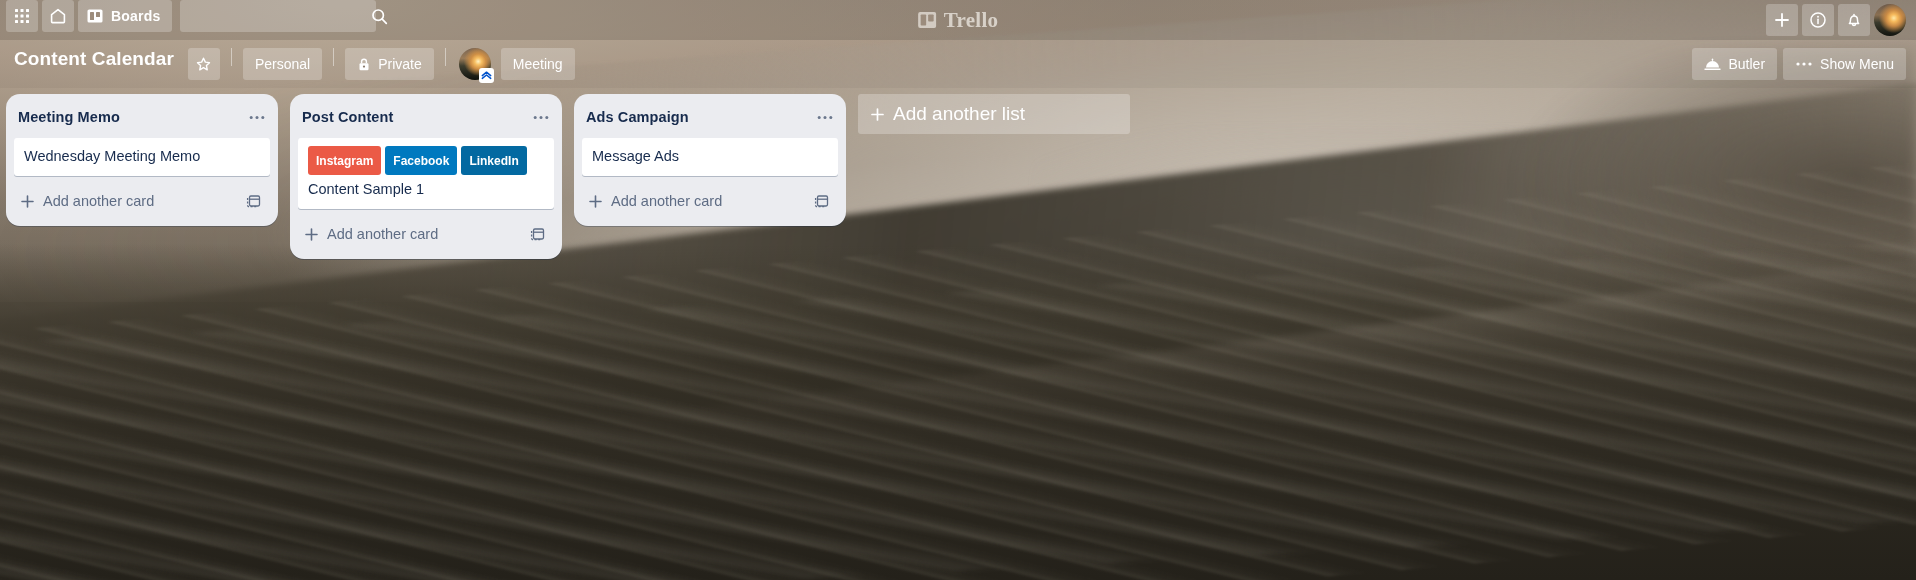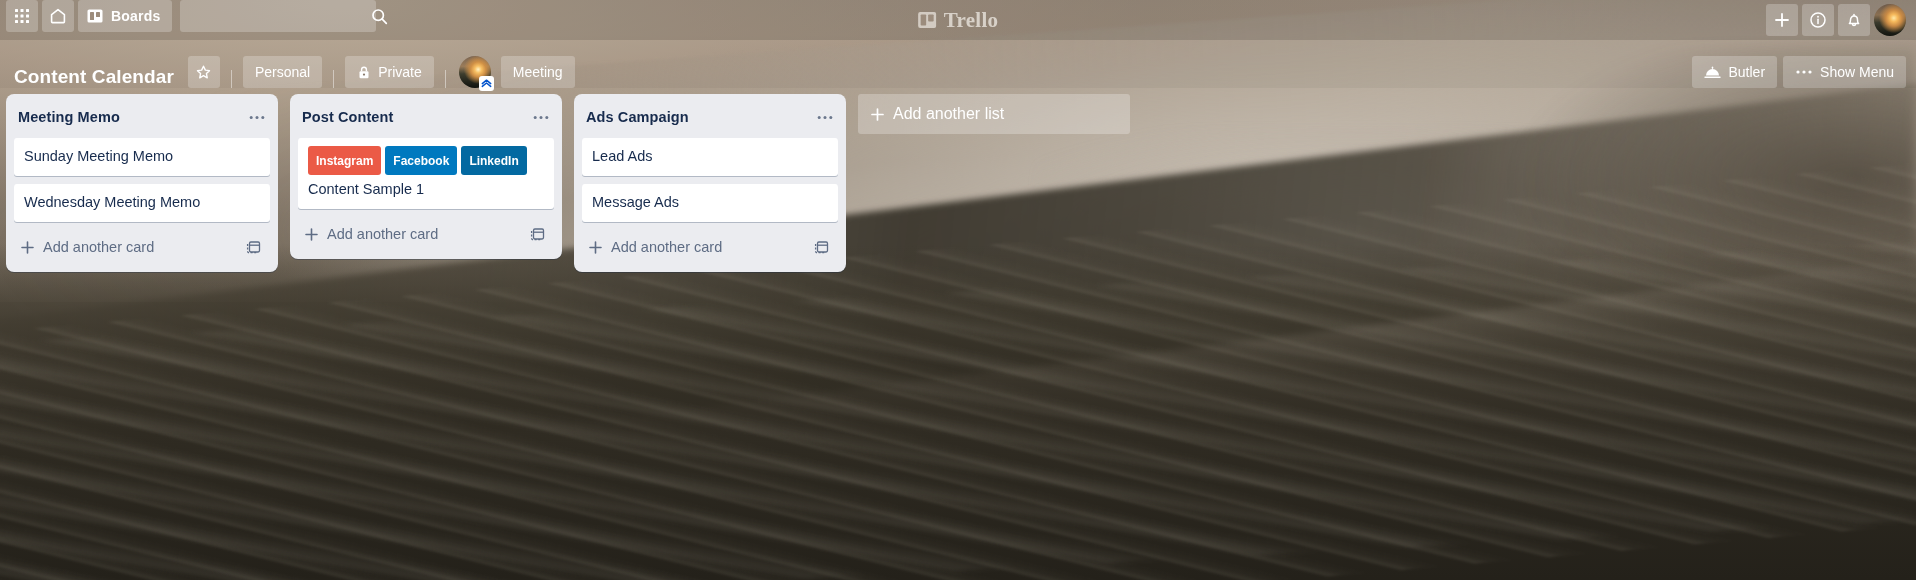--- a/index.html
+++ b/index.html
@@ -132,21 +132,21 @@
     background:
       radial-gradient(circle at 62% 44%, #ffe9a8 0%, #f6b95c 14%, #c98a45 30%, rgba(0,0,0,0) 56%),
       linear-gradient(to bottom, #6d5a4a 0%, #8a6f52 34%, #3a3a2c 58%, #12140f 100%);
     cursor: pointer; flex: none;
   }
 
   
   #board-header {
     position: absolute; left: 0; top: 40px; width: 100%; height: 48px;
     z-index: 19;
-    display: flex; align-items: flex-end;
+    display: flex; align-items: flex-start;
     padding: 8px 10px 0 14px;
     gap: 4px;
     background: rgba(0,0,0,0.04);
   }
   #board-title {
     font-size: 19px; font-weight: bold; color: #fff;
     margin-right: 10px; letter-spacing: .1px; white-space: nowrap;
   }
   .bh-btn {
     height: 32px; border-radius: 3px;
@@ -178,21 +178,21 @@
     position: absolute; left: 0; top: 88px; right: 0; bottom: 0;
     z-index: 10;
     display: flex; align-items: flex-start;
     gap: 12px;
     padding: 6px 0 0 6px;
     overflow: hidden;
   }
   .list {
     width: 272px; flex: none;
     background: #ebecf0;
-    border-radius: 8px;
+    border-radius: 14px;
     padding: 0 0 8px 0;
     box-shadow: 0 1px 0 rgba(9,30,66,0.25);
   }
   .list-header {
     display: flex; align-items: center;
     padding: 10px 8px 8px 12px;
     min-height: 40px;
   }
   .list-title {
     flex: 1; font-size: 14.5px; font-weight: bold;
@@ -226,21 +226,21 @@
     color: #5e6c84;
   }
   .add-card-label { font-size: 14.5px; margin-left: 8px; flex: 1; }
   .template-icon { width: 20px; height: 20px; display: flex; align-items: center; justify-content: center; }
   #add-list-btn {
     width: 272px; flex: none; height: 40px;
     background: rgba(255,255,255,0.26);
     border-radius: 3px;
     display: flex; align-items: center;
     padding: 0 12px; gap: 8px;
-    color: #fff; font-size: 16px; cursor: pointer;
+    color: #fff; font-size: 19px; cursor: pointer;
   }
   svg { display: block; }
 </style>
 </head>
 <body>
 
 <div id="board-background">
   <div class="bg-base"></div>
   <div class="bg-sky"></div>
   <div class="bg-crest"></div>
@@ -417,23 +417,20 @@
       <div class="list-menu">
         <svg width="16" height="5" viewBox="0 0 16 5" fill="#6b778c">
           <circle cx="2.2" cy="2.5" r="1.5"></circle>
             <circle cx="8" cy="2.5" r="1.5"></circle>
             <circle cx="13.8" cy="2.5" r="1.5"></circle>
         </svg>
       </div>
     </div>
     <div class="cards">
       <div class="card">
-        <div class="card-title">Sunday Meeting Memo</div>
-      </div>
-      <div class="card">
         <div class="card-title">Wednesday Meeting Memo</div>
       </div>
     </div>
     <div class="add-card-row">
       <span>
         <svg width="15" height="15" viewBox="0 0 15 15" stroke="#5e6c84" stroke-width="1.6" stroke-linecap="round">
           <path d="M7.5 2v11M2 7.5h11"></path>
         </svg>
       </span>
       <span class="add-card-label">Add another card</span>
@@ -491,23 +488,20 @@
       <div class="list-menu">
         <svg width="16" height="5" viewBox="0 0 16 5" fill="#6b778c">
           <circle cx="2.2" cy="2.5" r="1.5"></circle>
             <circle cx="8" cy="2.5" r="1.5"></circle>
             <circle cx="13.8" cy="2.5" r="1.5"></circle>
         </svg>
       </div>
     </div>
     <div class="cards">
       <div class="card">
-        <div class="card-title">Lead Ads</div>
-      </div>
-      <div class="card">
         <div class="card-title">Message Ads</div>
       </div>
     </div>
     <div class="add-card-row">
       <span>
         <svg width="15" height="15" viewBox="0 0 15 15" stroke="#5e6c84" stroke-width="1.6" stroke-linecap="round">
           <path d="M7.5 2v11M2 7.5h11"></path>
         </svg>
       </span>
       <span class="add-card-label">Add another card</span>

